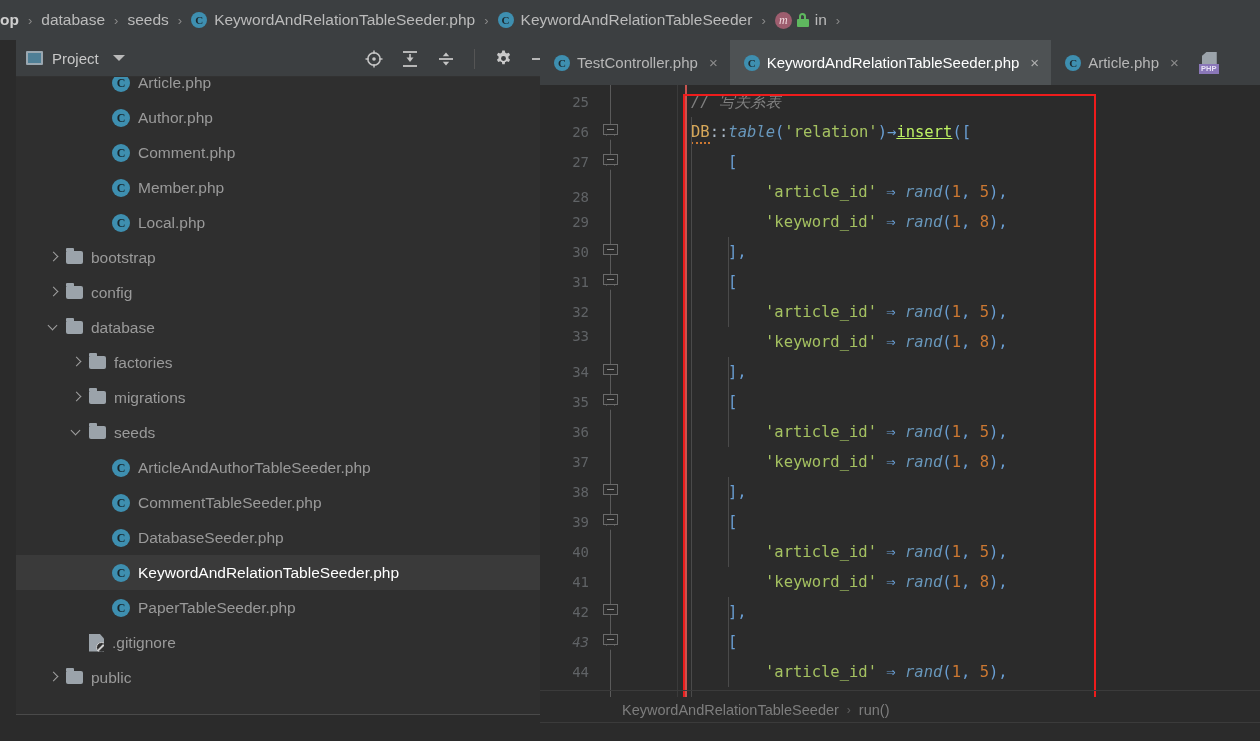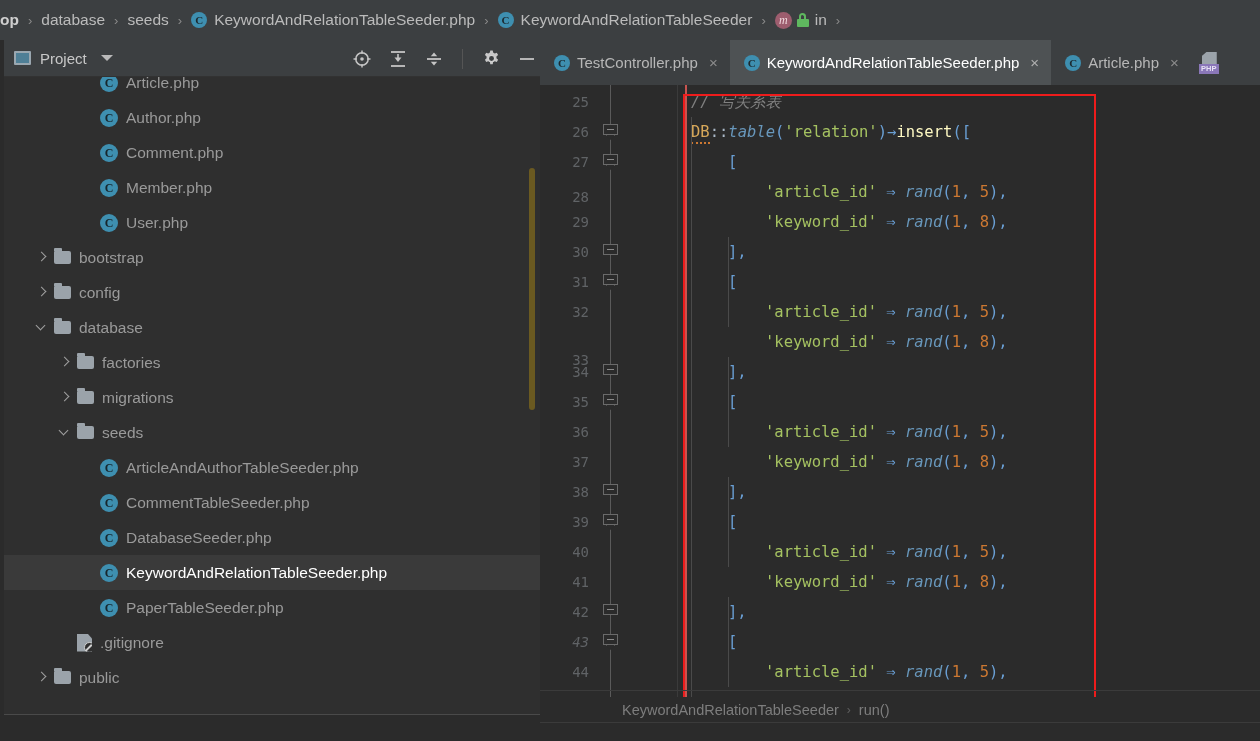--- a/index.html
+++ b/index.html
@@ -42,21 +42,21 @@
   .ic-lock i {
     position:absolute; left:1px; bottom:0; width:12px; height:8px; background:#5fb85f; border-radius:1px;
   }
   .ic-lock b {
     position:absolute; left:3px; top:0px; width:7px; height:7px;
     border:2px solid #5fb85f; border-bottom:none; border-radius:4px 4px 0 0;
   }
 
   
   .sidebar {
-    position: absolute; left: 4px; top: 40px; width: 540px; height: 675px;
+    position: absolute; left: 16px; top: 40px; width: 540px; height: 675px;
     background: #ffffff;
   }
   .sb-header {
     position: relative; height: 37px; background: #3c3f41;
     display: flex; align-items: center; border-bottom: 1px solid #323232;
   }
   .sb-title { display:flex; align-items:center; padding-left: 10px; }
   .sb-proj-icon {
     width: 17px; height: 14px; border: 2px solid #9aa7b0; background: #4f7f96;
     border-radius: 1px; margin-right: 9px;
@@ -186,21 +186,21 @@
     white-space: pre;
   }
   .cl { position: absolute; left: 0; height: 30px; line-height: 30px; }
   .ind-guide { position:absolute; width:1px; background:#4a4a4a; }
   .caret-line { position:absolute; left:0; top:0; width:2px; background:#c75450; }
 
   .tk-cmt { color: #808080; font-style: italic; }
   .tk-cls { color: #d7a85a; }
   .tk-op  { color: #a9b7c6; }
   .tk-fn  { color: #6897bb; font-style: italic; }
-  .tk-fn2 { color: #fef9c3; }
+  .tk-fn2 { color: #bef264; text-decoration: underline; }
   .tk-str { color: #a5c261; }
   .tk-num { color: #cc7832; }
   .tk-brk { color: #6a9fd4; }
   .squiggle {
     border-bottom: 2px dotted #cc7832; padding-bottom: 1px;
   }
 
   .redbox {
     position: absolute; border: 2px solid #ee1c1c; pointer-events: none;
   }
@@ -334,21 +334,21 @@
           <span>Comment.php</span>
         </div>
         <div class="tree-row" style="top: 93px; position: absolute; left: 0px; right: 0px; padding-left: 77px;">
           <span class="chev none"></span>
           <span class="file-ic">C</span>
           <span>Member.php</span>
         </div>
         <div class="tree-row" style="top: 128px; position: absolute; left: 0px; right: 0px; padding-left: 77px;">
           <span class="chev none"></span>
           <span class="file-ic">C</span>
-          <span>User.php</span>
+          <span>Local.php</span>
         </div>
         <div class="tree-row" style="top: 198px; position: absolute; left: 0px; right: 0px; padding-left: 31px;">
           <span class="chev"></span>
           <span class="folder-ic"></span>
           <span>config</span>
         </div>
         <div class="tree-row" style="top: 163px; position: absolute; left: 0px; right: 0px; padding-left: 31px;">
           <span class="chev"></span>
           <span class="folder-ic"></span>
           <span>bootstrap</span>
@@ -441,21 +441,21 @@
           <div class="g-vline" style="left: 137px;"></div>
           <div class="g-vline" style="left: 70px; background: rgb(90, 90, 90); top: 0px; height: 615px;"></div>
           <div class="g-num" style="top: 9px;">25</div>
           <div class="g-num" style="top: 39px;">26</div>
           <div class="g-num" style="top: 69px;">27</div>
           <div class="g-num" style="top: 104px;">28</div>
           <div class="g-num" style="top: 129px;">29</div>
           <div class="g-num" style="top: 159px;">30</div>
           <div class="g-num" style="top: 189px;">31</div>
           <div class="g-num" style="top: 219px;">32</div>
-          <div class="g-num" style="top: 267px;">33</div>
+          <div class="g-num" style="top: 243px;">33</div>
           <div class="g-num" style="top: 279px;">34</div>
           <div class="g-num" style="top: 309px;">35</div>
           <div class="g-num" style="top: 339px;">36</div>
           <div class="g-num" style="top: 369px;">37</div>
           <div class="g-num" style="top: 399px;">38</div>
           <div class="g-num" style="top: 429px;">39</div>
           <div class="g-num" style="top: 459px;">40</div>
           <div class="g-num" style="top: 489px;">41</div>
           <div class="g-num" style="top: 519px;">42</div>
           <div class="g-num" style="top: 549px; font-style: italic;">43</div>

